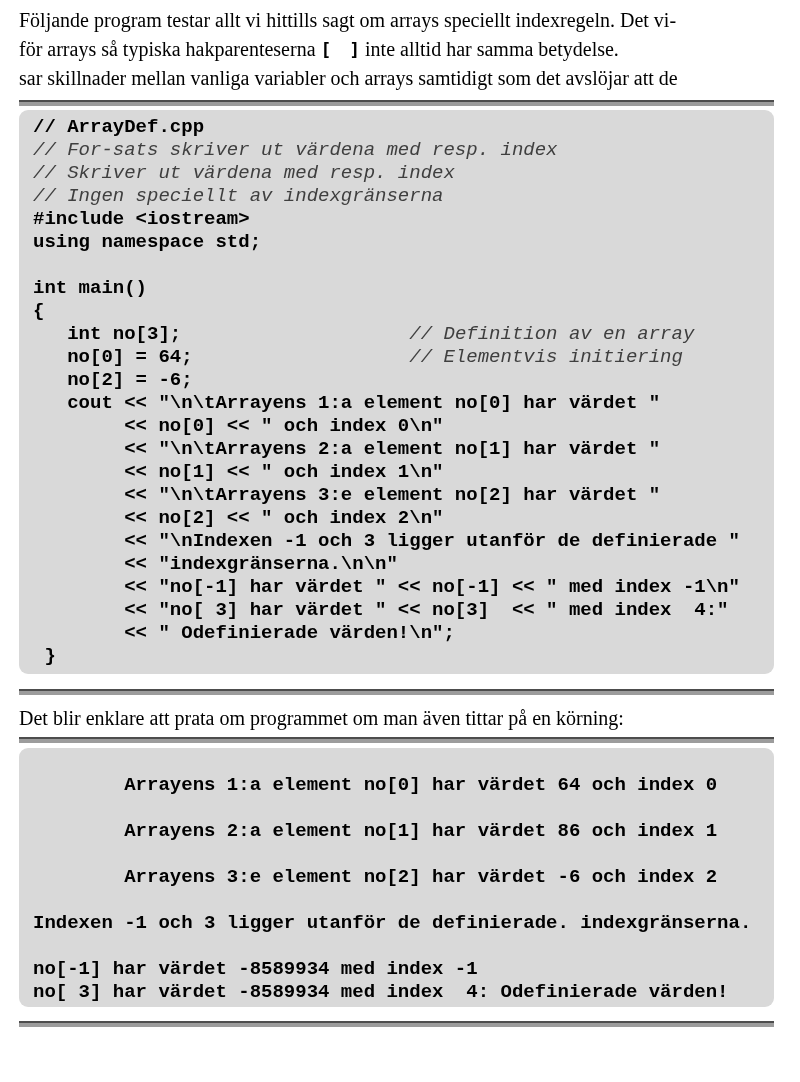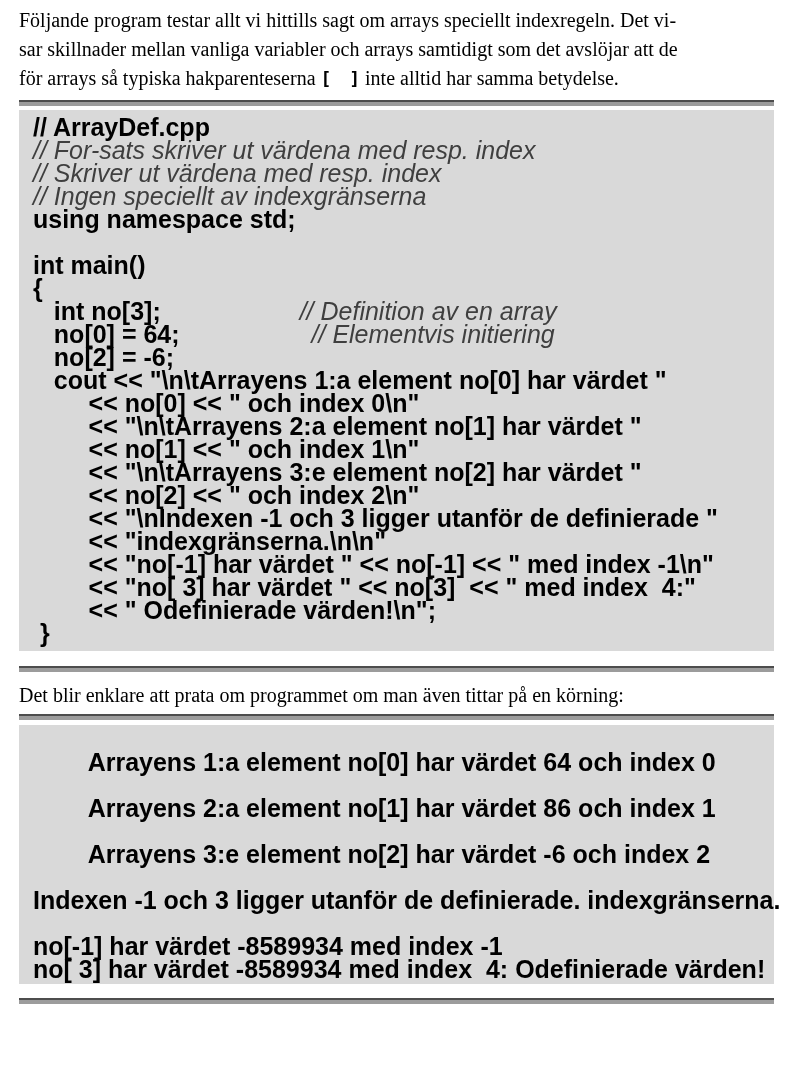--- a/index.html
+++ b/index.html
@@ -23,51 +23,53 @@
     border-top: 2px solid var(--rule-dark, #4d4d4d);
     background: var(--rule-gray, #9c9c9c);
   }
   .rule-top { margin-top: 7px; }
   .rule-mid1 { margin-top: 15px; }
   .rule-mid2 { margin-top: 4px; }
   .rule-bottom { margin-top: 14px; }
 
   .block {
     background: var(--block-bg, #d9d9d9);
-    font-family: Liberation Sans, sans-serif;
-    font-weight: bold; font-size: 25px; line-height: 23px;
+    font-family: Liberation Mono, monospace;
+    font-weight: bold; font-size: 19px; line-height: 23px;
     color: #000;
+    border-radius: 9px;
   }
   .block .line { white-space: pre; }
   .code-block { margin-top: 4px; padding: 6px 14px; }
   .output-block { margin-top: 5px; padding: 3px 14px; }
   .comment {
     font-weight: normal; font-style: italic;
     color: var(--comment-color, #3f3f3f);
   }
   .single-para { margin-top: 9px; }
 </style>
 </head>
 <body>
 
 <div class="page">
 
   <div class="para" id="intro">
       <div class="line"><span>Följande program testar allt vi hittills sagt om arrays speciellt indexregeln. Det vi-</span></div>
+      <div class="line"><span>för arrays så typiska hakparenteserna </span><span class="bracket">[ ]</span><span> inte alltid har samma betydelse.</span></div>
       <div class="line"><span>sar skillnader mellan vanliga variabler och arrays samtidigt som det avslöjar att de</span></div>
-      <div class="line"><span>för arrays så typiska hakparenteserna </span><span class="bracket">[ ]</span><span> inte alltid har samma betydelse.</span></div>
     </div>
 
   <div class="rule rule-top"></div>
 
   <div class="block code-block" id="codeblock">
       <div class="line"><span>// ArrayDef.cpp</span></div>
       <div class="line"><span class="comment">// For-sats skriver ut värdena med resp. index</span></div>
       <div class="line"><span class="comment">// Skriver ut värdena med resp. index</span></div>
       <div class="line"><span class="comment">// Ingen speciellt av indexgränserna</span></div>
+      <div class="line"><span>#include &lt;iostream&gt;</span></div>
       <div class="line"><span>using namespace std;</span></div>
       <div class="line">&nbsp;</div>
       <div class="line"><span>int main()</span></div>
       <div class="line"><span>{</span></div>
       <div class="line"><span>   int no[3];</span><span>                    </span><span class="comment">// Definition av en array</span></div>
       <div class="line"><span>   no[0] = 64;</span><span>                   </span><span class="comment">// Elementvis initiering</span></div>
       <div class="line"><span>   no[2] = -6;</span></div>
       <div class="line"><span>   cout &lt;&lt; "\n\tArrayens 1:a element no[0] har värdet "</span></div>
       <div class="line"><span>        &lt;&lt; no[0] &lt;&lt; " och index 0\n"</span></div>
       <div class="line"><span>        &lt;&lt; "\n\tArrayens 2:a element no[1] har värdet "</span></div>

